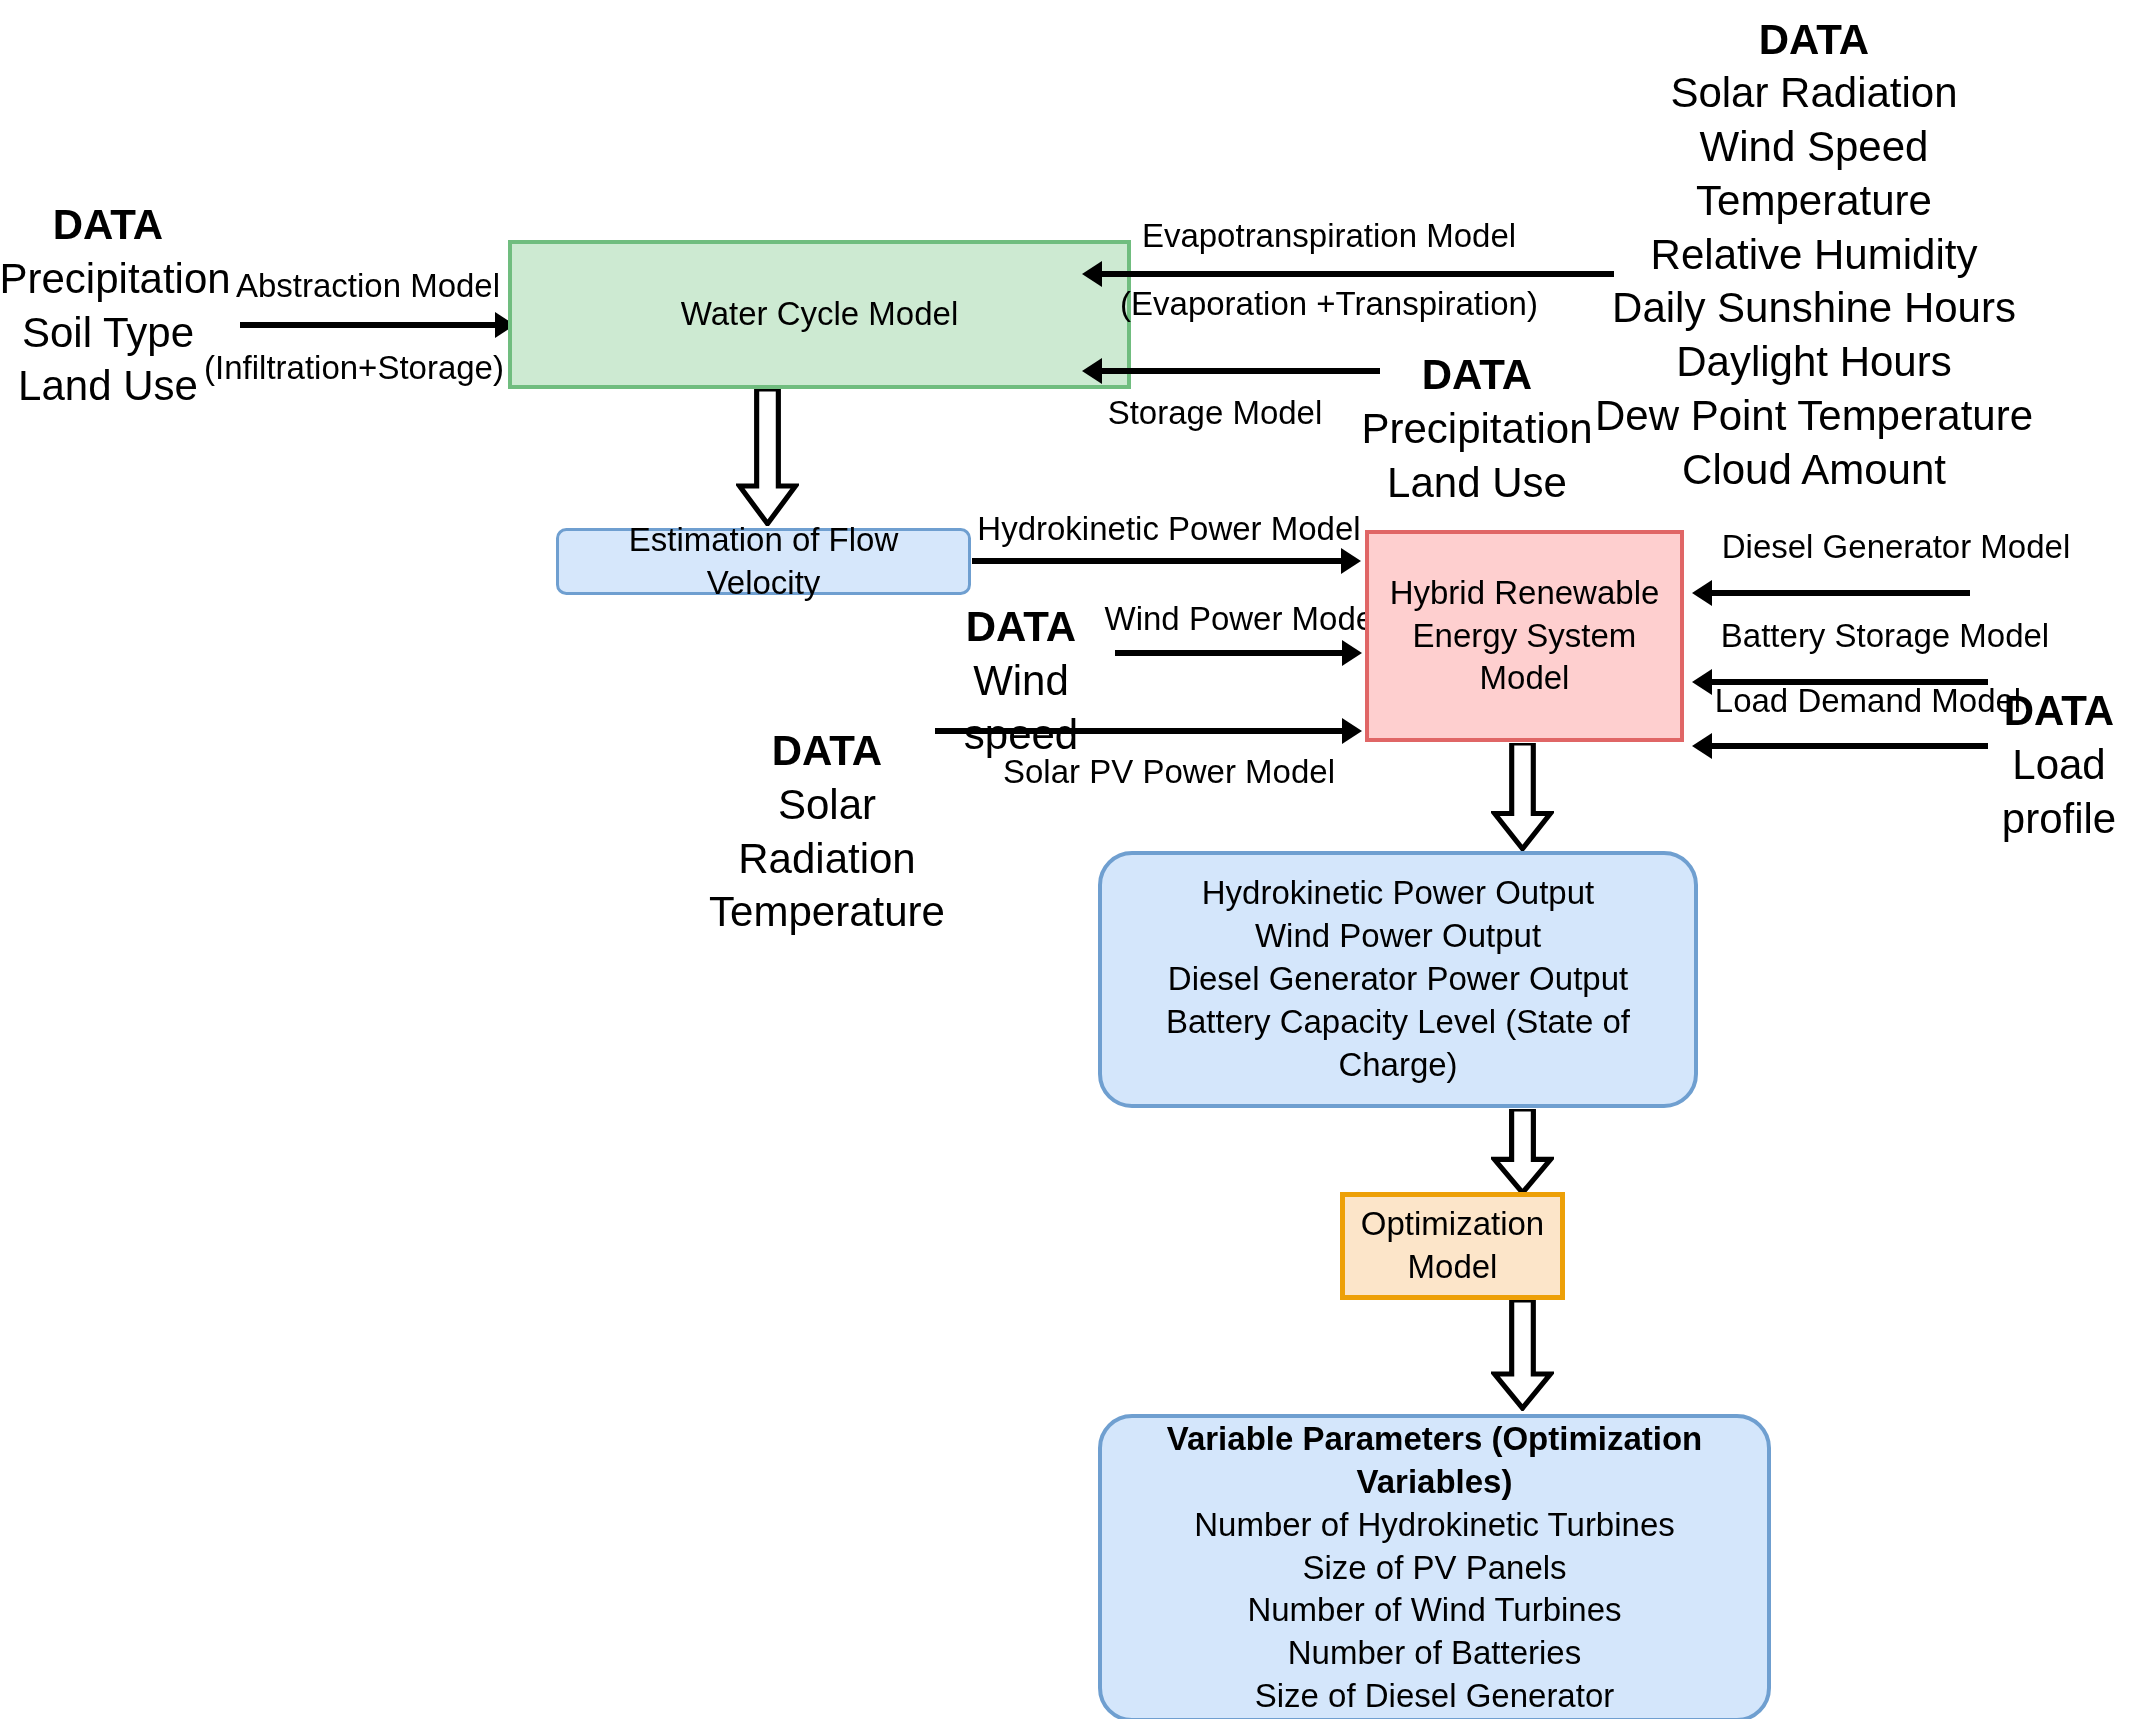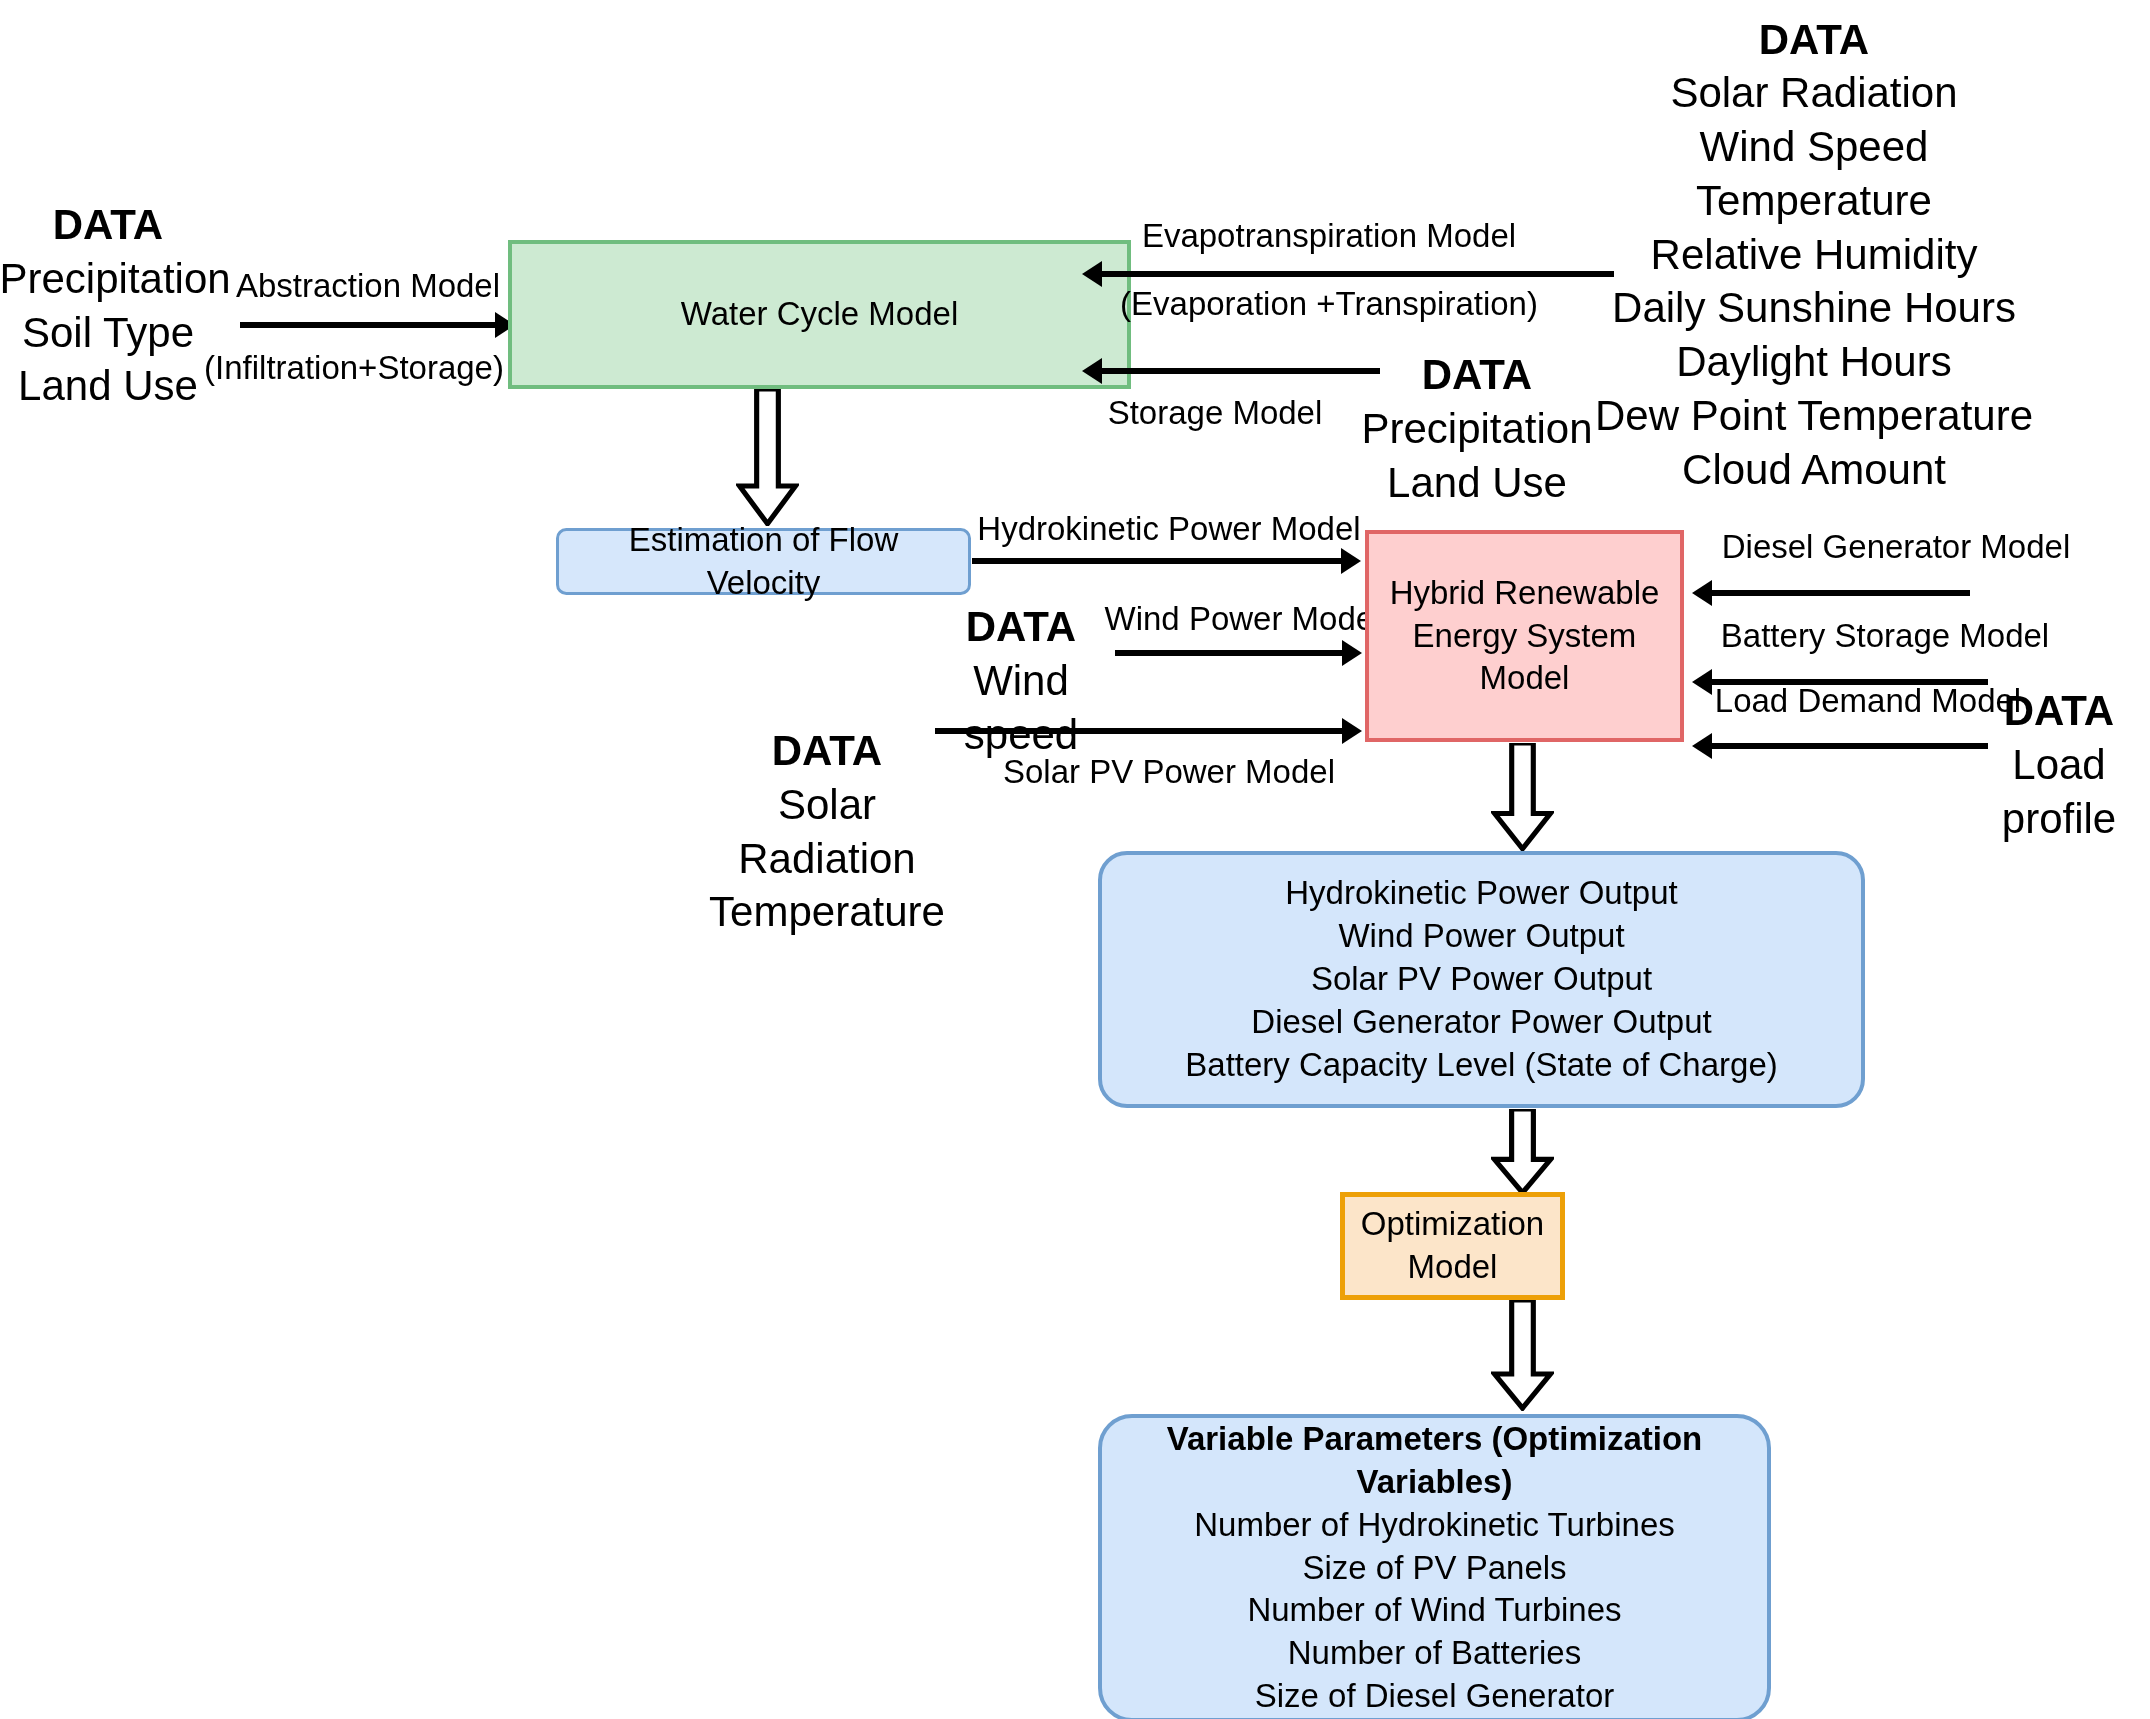--- a/index.html
+++ b/index.html
@@ -128,25 +128,24 @@
     <div class="hd">DATA</div>
     <div>Load profile</div>
   </div>
 
   <div class="block-arrow" style="left:1491px;top:743px;">
     <svg width="63" height="108" viewBox="0 0 110 190">
       <polygon points="36,0 74,0 74,124 104,124 55,186 6,124 36,124" fill="#ffffff" stroke="#000000" stroke-width="9"></polygon>
     </svg>
   </div>
 
-  <div class="box box-blue-lg" style="left:1098px;top:851px;width:767px;height:257px;border-radius:29px;">
+  <div class="box box-blue-lg" style="left:1098px;top:851px;width:600px;height:257px;">
     <div class="box-inner">
       <div>Hydrokinetic Power Output</div>
       <div>Wind Power Output</div>
-      <div>Solar PV Power Output</div>
       <div>Diesel Generator Power Output</div>
       <div>Battery Capacity Level (State of Charge)</div>
     </div>
   </div>
 
   <div class="block-arrow" style="left:1491px;top:1109px;">
     <svg width="63" height="86" viewBox="0 0 110 150">
       <polygon points="36,0 74,0 74,88 104,88 55,146 6,88 36,88" fill="#ffffff" stroke="#000000" stroke-width="9"></polygon>
     </svg>
   </div>

